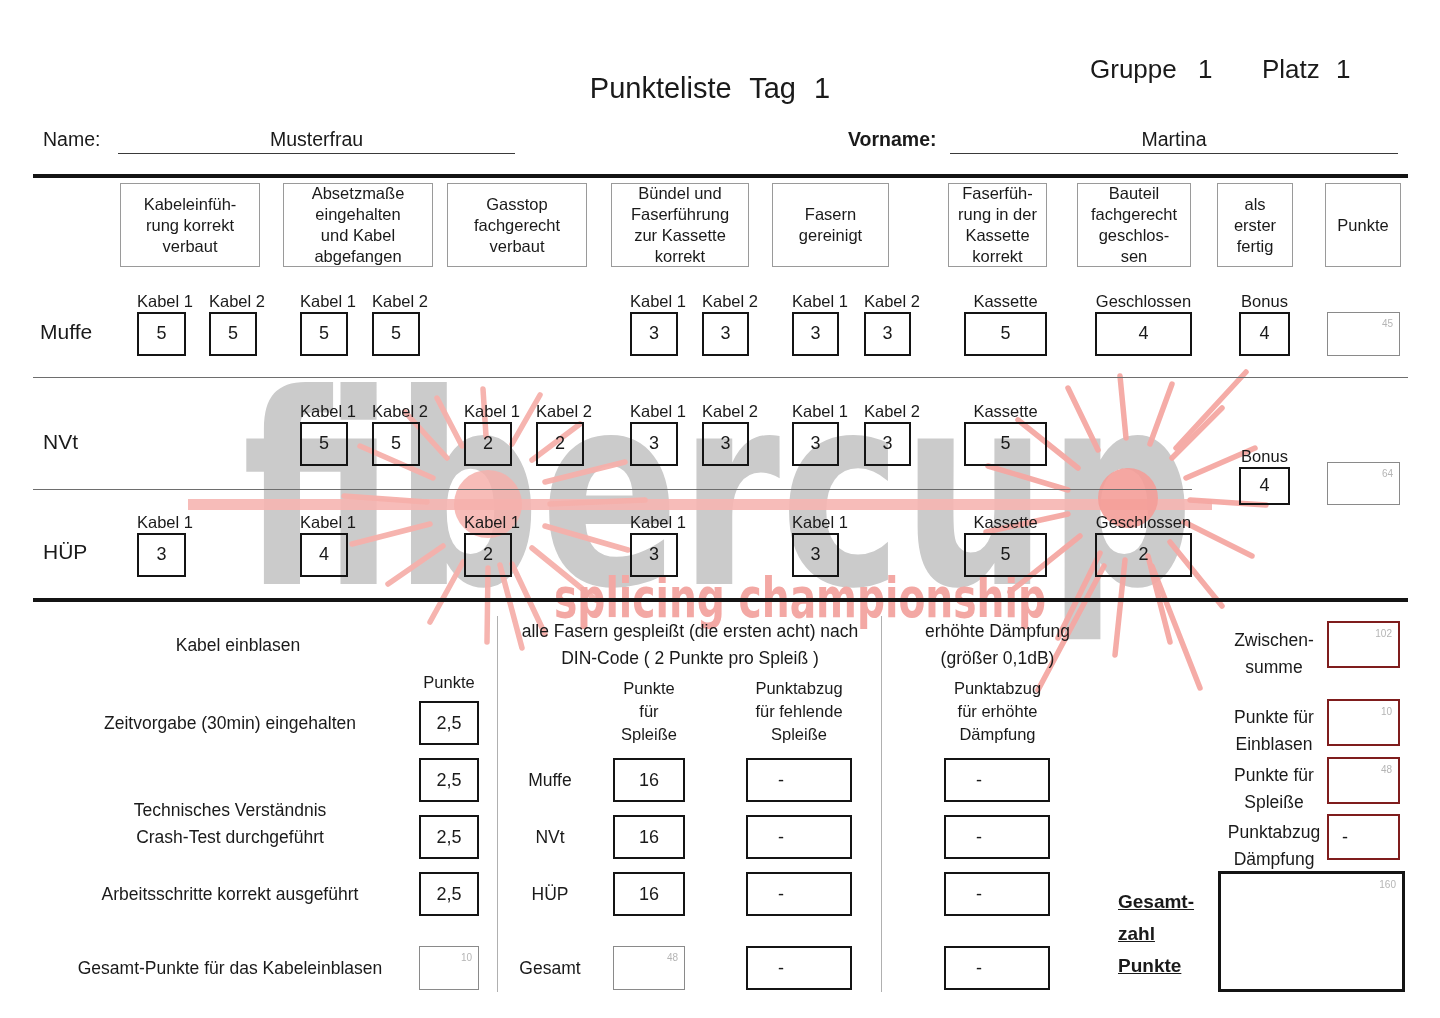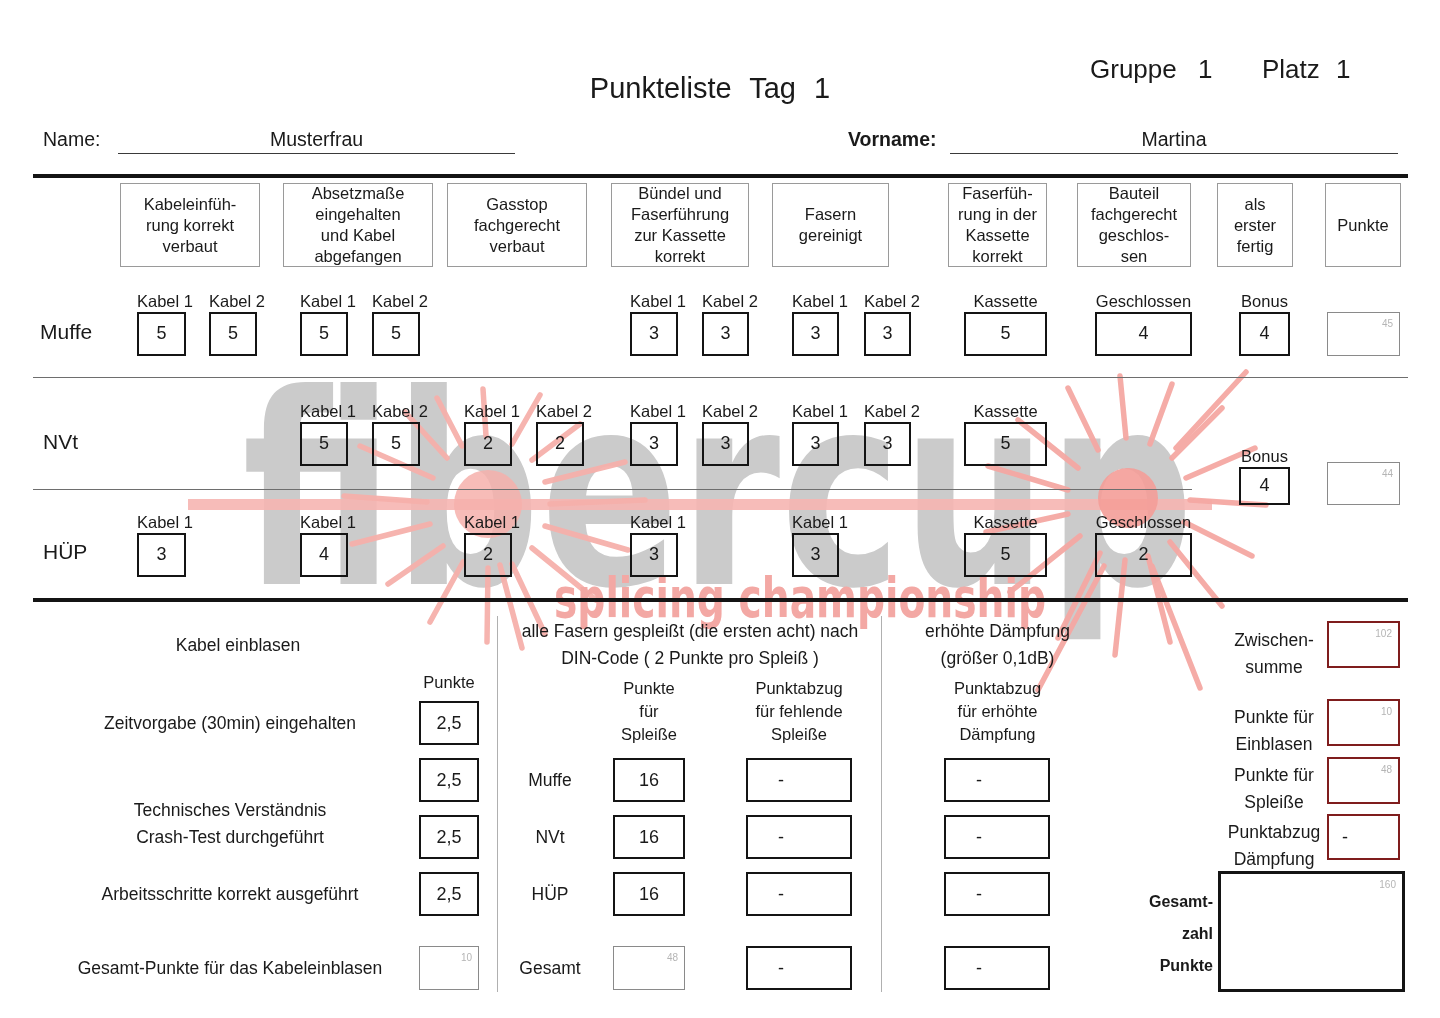--- a/index.html
+++ b/index.html
@@ -34,21 +34,21 @@
   .thin { border:1.3px solid #8a8a8a; }
   .med { border:2px solid #7f1d1d; }
   .grayval { position:absolute; top:3px; right:6px; font-size:10px; color:#b5b5b5; line-height:15px; }
   .dashp { justify-content:flex-start; padding-left:30px; }
   .dashp2 { justify-content:flex-start; padding-left:13px; }
   .rowlabel { position:absolute; font-size:21px; z-index:1; }
   .mid-label { position:absolute; z-index:1; text-align:center; font-size:17.5px; line-height:44px; white-space:nowrap; }
   .sec-title { position:absolute; z-index:1; text-align:center; font-size:17.5px; line-height:27px; white-space:pre-line; }
   .col-label { position:absolute; z-index:1; text-align:center; font-size:16.5px; line-height:23px; white-space:pre-line; }
   .sum-label { position:absolute; z-index:1; text-align:center; font-size:17.5px; line-height:27px; white-space:pre-line; }
-  .total-label { position:absolute; z-index:1; text-align:right; font-size:16px; font-weight:bold; line-height:32px; white-space:pre-line; }
+  .total-label { position:absolute; z-index:1; text-align:left; font-size:19px; font-weight:bold; line-height:32px; white-space:pre-line;text-decoration:underline; }
   .hdr-text { position:absolute; z-index:1; font-size:19.5px; }
   .watermark { position:absolute; left:0; top:0; z-index:0; pointer-events:none; }
 </style>
 </head>
 <body>
 
 <svg class="watermark" width="1440" height="1018" viewBox="0 0 1440 1018">
   <text x="718" y="584" text-anchor="middle" font-size="266" font-weight="bold" textLength="952" lengthAdjust="spacingAndGlyphs" style="font-family:'DejaVu Sans',sans-serif" fill="#cbcbcb">fibercup</text>
   <rect x="188" y="499" width="1024" height="11" fill="#f6b5b1" opacity="0.9"></rect>
   <g stroke="#f6b0ab" stroke-width="5.5" stroke-linecap="round" opacity="0.95">
@@ -233,21 +233,21 @@
 <div class="cell" style="left:947px;top:403px;width:100px;">
     <div class="cell-label">Kassette</div>
     <div class="cell-box">5</div>
   </div>
 
 <div class="cell" style="left:1222px;top:448px;width:68px;">
     <div class="cell-label">Bonus</div>
     <div class="cell-box" style="height:38px;line-height:33px;">4</div>
   </div>
 <div class="sbox thin" style="left:1327px;top:462px;width:73px;height:43px;">
-    <span class="grayval">44</span>
+    <span class="grayval">64</span>
   </div>
 
 <div class="rowlabel" style="left:43px;top:540px;">HÜP</div>
 
 <div class="cell" style="left:120px;top:514px;width:66px;">
     <div class="cell-label">Kabel 1</div>
     <div class="cell-box">3</div>
   </div>
 <div class="cell" style="left:283px;top:514px;width:65px;">
     <div class="cell-label">Kabel 1</div>

